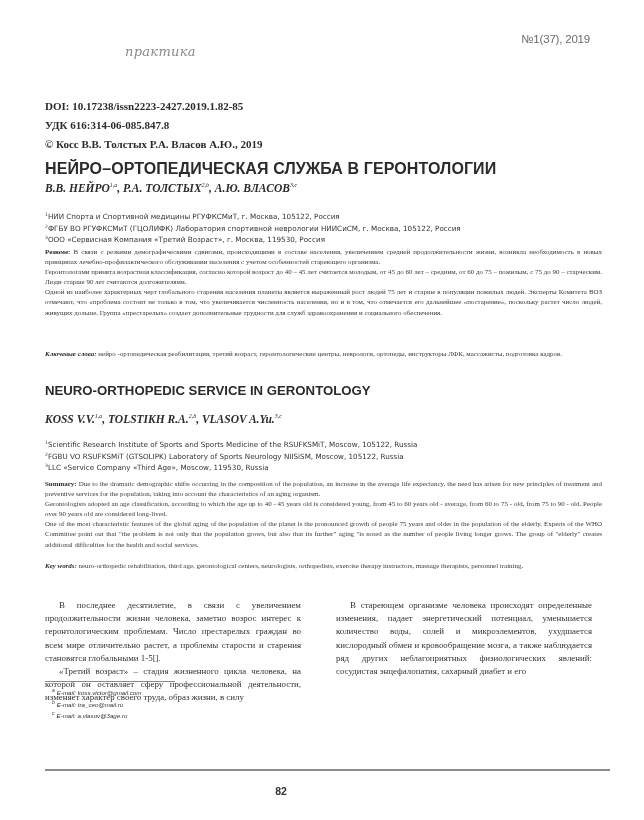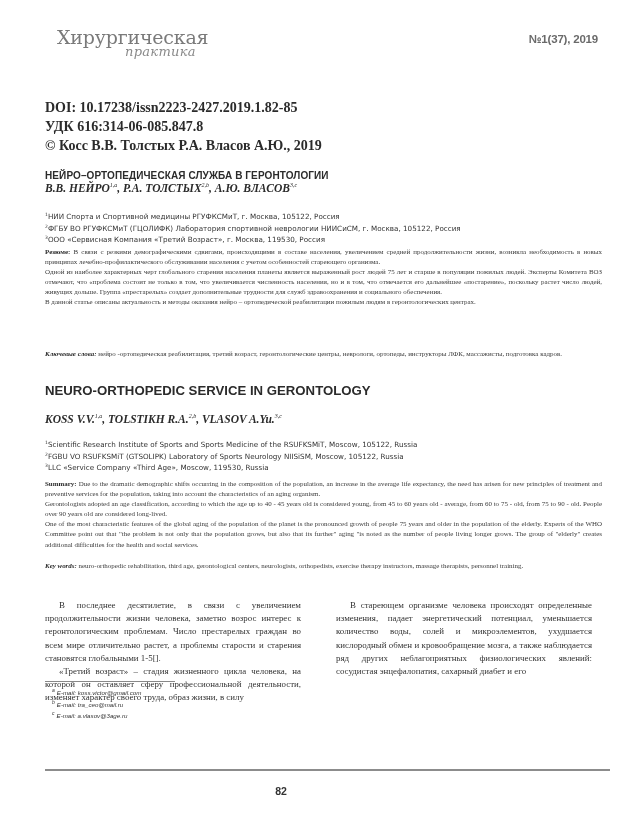--- a/index.html
+++ b/index.html
@@ -1,24 +1,24 @@
 <!DOCTYPE html>
 <html><head>
 <meta charset="utf-8">
 <style>
   html, body { margin: 0; padding: 0; background: #ffffff; }
   body { width: 644px; height: 820px; position: relative; overflow: hidden; color: #2b2b2b; }
   .page { position: absolute; left: 0; top: 0; width: 644px; height: 820px; }
   .logo { position: absolute; left: 57px; top: 26px; width: 160px; height: 40px; }
   .logo-main { position: absolute; left: 0; top: 0; font-family: "DejaVu Serif", serif; font-size: 19px; color: #7a7a7a; letter-spacing: -0.2px; white-space: nowrap; }
   .logo-sub { position: absolute; left: 68px; top: 18px; font-family: "DejaVu Serif", serif; font-style: italic; font-size: 13px; color: #8a8a8a; white-space: nowrap; letter-spacing: 0.3px; }
-  .issue { position: absolute; right: 46px; top: 33px; font-family: "Liberation Sans", sans-serif; font-weight: bold; font-size: 11.5px; color: #6a6a6a; letter-spacing: -0.2px; }
+  .issue { position: absolute; right: 54px; top: 33px; font-family: "Liberation Sans", sans-serif; font-weight: normal; font-size: 11.5px; color: #6a6a6a; letter-spacing: -0.2px; }
 
-  .meta { position: absolute; left: 45px; font-family: "Liberation Serif", serif; font-weight: bold; font-size: 14px; color: #2b2b2b; white-space: nowrap; }
-  .title-ru { position: absolute; left: 45px; top: 160px; font-family: "Liberation Sans", sans-serif; font-weight: bold; font-size: 10px; color: #2b2b2b; letter-spacing: 0.1px; white-space: nowrap; margin-top: 10px; }
+  .meta { position: absolute; left: 45px; font-family: "Liberation Serif", serif; font-weight: bold; font-size: 11px; color: #2b2b2b; white-space: nowrap; }
+  .title-ru { position: absolute; left: 45px; top: 160px; font-family: "Liberation Sans", sans-serif; font-weight: bold; font-size: 16px; color: #2b2b2b; letter-spacing: 0.1px; white-space: nowrap; }
   .title-en { position: absolute; left: 45px; top: 383px; font-family: "Liberation Sans", sans-serif; font-weight: bold; font-size: 13.2px; color: #2b2b2b; white-space: nowrap; }
   .authors { position: absolute; left: 45px; font-family: "Liberation Serif", serif; font-weight: bold; font-style: italic; font-size: 11.5px; color: #2b2b2b; white-space: nowrap; }
   .authors sup { font-size: 6px; font-weight: normal; vertical-align: 5px; }
   .affil { position: absolute; left: 45px; font-family: "DejaVu Sans", sans-serif; font-size: 7.2px; line-height: 9.5px; color: #333; white-space: nowrap; }
   .affil sup { font-size: 4.5px; vertical-align: 3px; }
   .abstract { position: absolute; left: 45px; width: 557px; font-family: "Liberation Serif", serif; font-size: 6.95px; line-height: 10.1px; color: #3a3a3a; text-align: justify; }
   .abstract p { margin: 0; }
   .abstract b { color: #2b2b2b; }
   .abstract i.kw { font-weight: bold; font-style: italic; color: #2b2b2b; }
 
@@ -33,21 +33,20 @@
   .footnotes sup { font-size: 5px; vertical-align: 3px; margin-right: 2px; }
   .footer-rule { position: absolute; left: 45px; top: 769px; width: 565px; height: 2px; background: #8c8c8c; }
   .pageno { position: absolute; left: 0; width: 562px; top: 785px; text-align: center; font-family: "Liberation Sans", sans-serif; font-weight: bold; font-size: 10.5px; color: #333; }
 </style>
 </head>
 <body>
 
 <div class="page">
 
   <div class="logo">
-    <span class="logo-main">Хирургическая</span>
     <span class="logo-sub">практика</span>
   </div>
   <div class="issue">№1(37), 2019</div>
 
   <div class="meta" style="top:100px">DOI: 10.17238/issn2223-2427.2019.1.82-85</div>
   <div class="meta" style="top:119px">УДК 616:314-06-085.847.8</div>
   <div class="meta" style="top:138px">© Косс В.В. Толстых Р.А. Власов А.Ю., 2019</div>
 
   <div class="title-ru">НЕЙРО–ОРТОПЕДИЧЕСКАЯ СЛУЖБА В ГЕРОНТОЛОГИИ</div>
 
@@ -58,22 +57,22 @@
   </div>
 
   <div class="affil" style="top:210px">
     <div><sup>1</sup><span>НИИ Спорта и Спортивной медицины РГУФКСМиТ, г. Москва, 105122, Россия</span></div>
     <div><sup>2</sup><span>ФГБУ ВО РГУФКСМиТ (ГЦОЛИФК) Лаборатория спортивной неврологии НИИСиСМ, г. Москва, 105122, Россия</span></div>
     <div><sup>3</sup><span>ООО «Сервисная Компания «Третий Возраст», г. Москва, 119530, Россия</span></div>
   </div>
 
   <div class="abstract" style="top:247px">
     <p><b>Резюме:</b> <span>В связи с резкими демографическими сдвигами, происходящими в составе населения, увеличением средней продолжительности жизни, возникла необходимость в новых принципах лечебно-профилактического обслуживании населения с учетом особенностей стареющего организма.</span></p>
+    <p>Геронтологами принята возрастная классификация, согласно которой возраст до 40 – 45 лет считается молодым, от 45 до 60 лет – средним, от 60 до 75 – пожилым, с 75 до 90 – старческим. Люди старше 90 лет считаются долгожителями.</p>
     <p>Одной из наиболее характерных черт глобального старения населения планеты является выраженный рост людей 75 лет и старше в популяции пожилых людей. Эксперты Комитета ВОЗ отмечают, что «проблема состоит не только в том, что увеличивается численность населения, но и в том, что отмечается его дальнейшее «постарение», поскольку растет число людей, живущих дольше. Группа «престарелых» создает дополнительные трудности для служб здравоохранения и социального обеспечения.</p>
-    <p>В данной статье описаны актуальность и методы оказания нейро – ортопедической реабилитации пожилым людям в геронтологических центрах.</p>
   </div>
 
   <div class="abstract" style="top:349px">
     <p><i class="kw">Ключевые слова:</i> <span>нейро -ортопедическая реабилитация, третий возраст, геронтологические центры, неврологи, ортопеды, инструкторы ЛФК, массажисты, подготовка кадров.</span></p>
   </div>
 
   <div class="title-en">NEURO-ORTHOPEDIC SERVICE IN GERONTOLOGY</div>
 
   <div class="authors" style="top:413px">
     <span>KOSS V.V.</span><sup>1,a</sup>,

